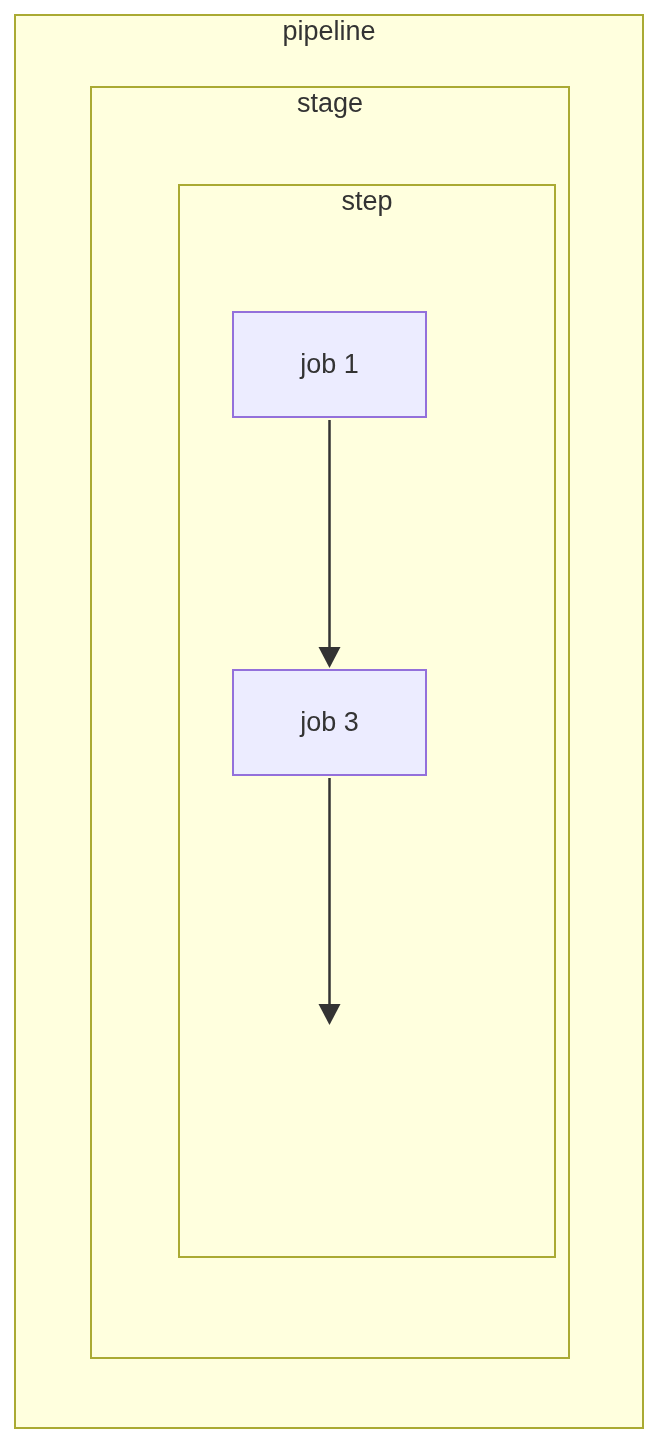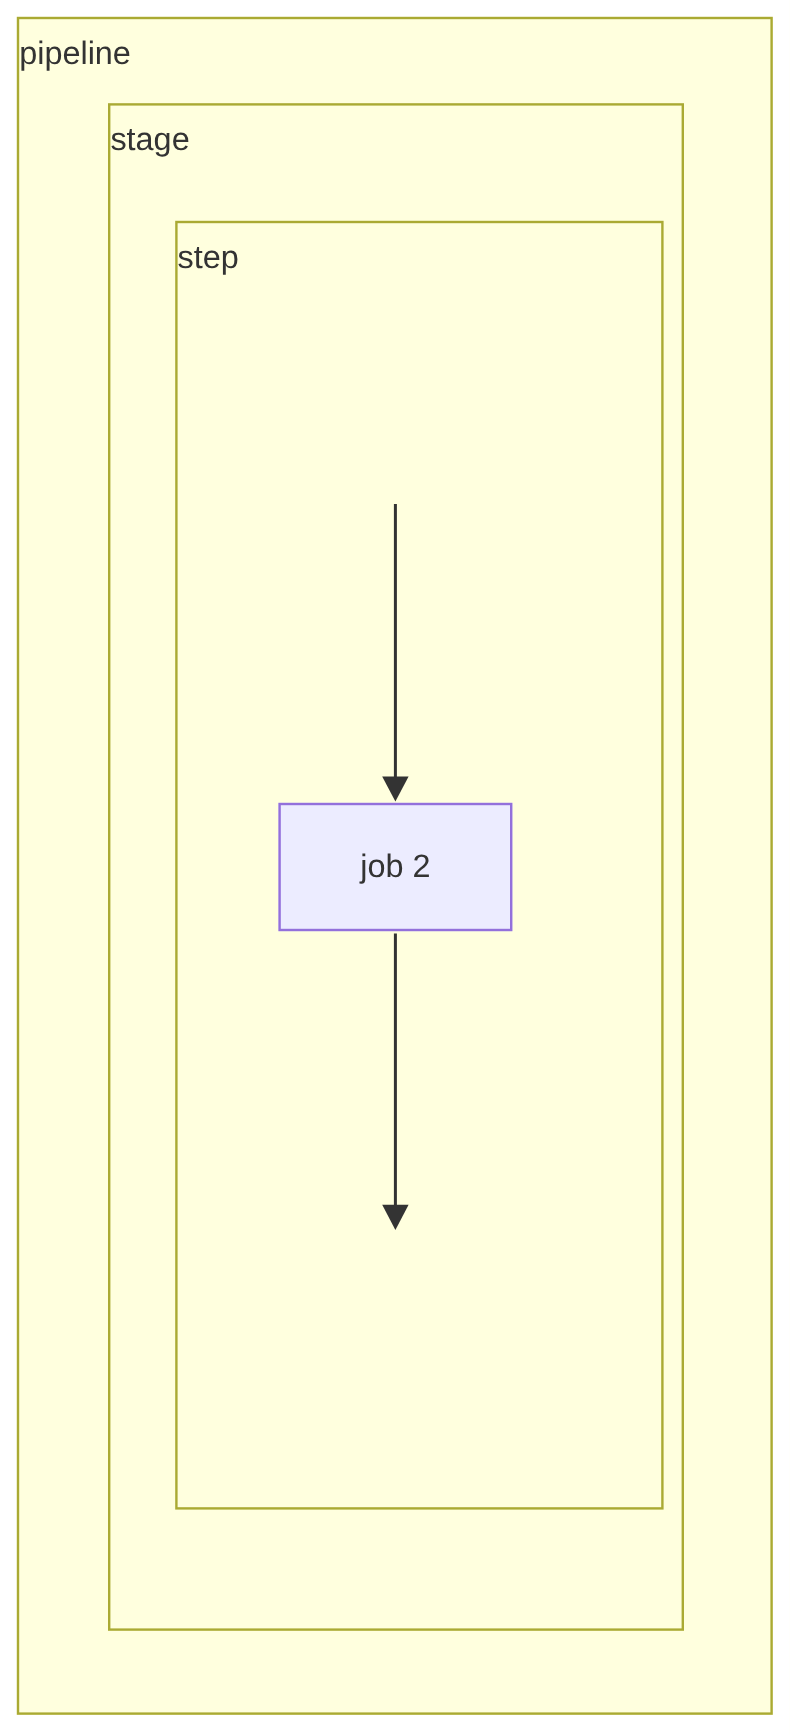--- a/index.html
+++ b/index.html
@@ -22,29 +22,29 @@
     color: var(--text);
     overflow: hidden;
   }
   .subgraph {
     position: absolute;
     background: var(--subgraph-fill);
     border: 2px solid var(--subgraph-border);
   }
   .subgraph-label {
     width: 100%;
-    margin-top: 13px;
+    text-align: center;
     font-size: 27px;
     line-height: 1.15;
     color: var(--text);
     font-weight: 400;
   }
   #pipeline-box { left: 14px;  top: 14px;  width: 630px; height: 1415px; }
   #stage-box    { left: 90px;  top: 86px;  width: 480px; height: 1273px; }
-  #step-box     { left: 146px; top: 184px; width: 407px; height: 1074px; }
+  #step-box     { left: 178px; top: 184px; width: 378px; height: 1074px; }
   .node {
     position: absolute;
     left: 232px;
     width: 195px;
     height: 107px;
     background: var(--node-fill);
     border: 2px solid var(--node-border);
     display: flex;
     align-items: center;
     justify-content: center;
@@ -74,23 +74,26 @@
   </div>
 
   <div class="subgraph" id="stage-box">
     <div class="subgraph-label">stage</div>
   </div>
 
   <div class="subgraph" id="step-box">
     <div class="subgraph-label">step</div>
   </div>
 
+  <div class="node" id="node-job1">
+    <span>job 1</span>
+  </div>
 
   <div class="node" id="node-job2">
-    <span>job 2</span>
+    <span>job 3</span>
   </div>
 
 
   <svg class="edges-overlay" viewBox="0 0 658 1446" xmlns="http://www.w3.org/2000/svg">
     <g>
       <line class="edge-line" x1="329.5" y1="420" x2="329.5" y2="650"></line>
       <polygon class="edge-head" points="318.5,647 340.5,647 329.5,668"></polygon>
     </g>
     <g>
       <line class="edge-line" x1="329.5" y1="778" x2="329.5" y2="1007"></line>

